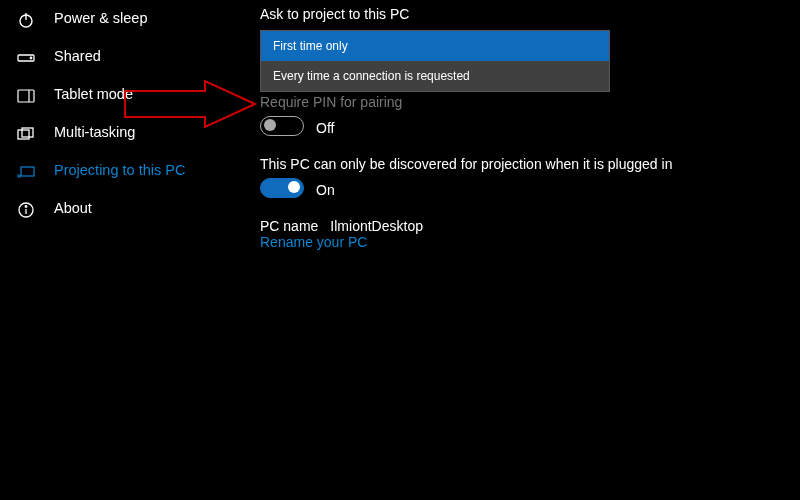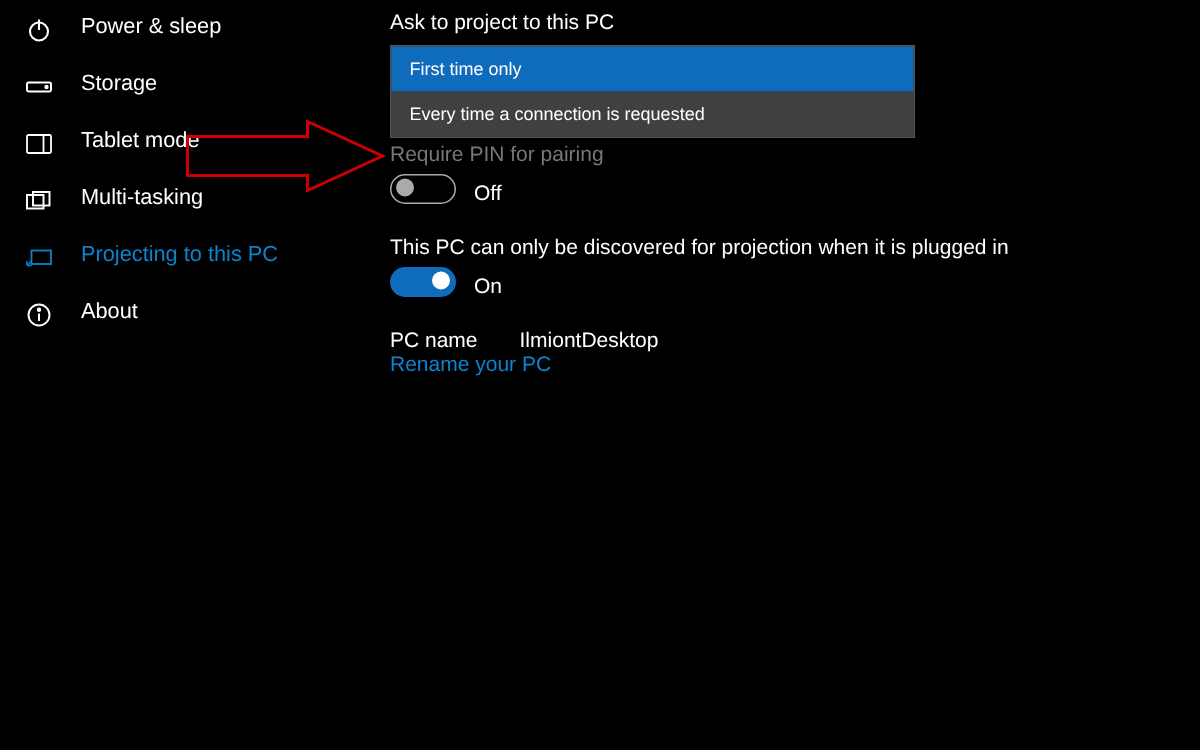--- a/index.html
+++ b/index.html
@@ -21,21 +21,21 @@
 .require-pin{font-size:14px;margin-top:2px}
 .toggle-row{display:flex;align-items:flex-end;margin-top:6px;margin-bottom:20px}
 .toggle{width:42px;height:18px;border-radius:10px;border:1px solid #aaa;position:relative;margin-right:12px;cursor:pointer}
 .toggle .knob{position:absolute;width:12px;height:12px;border-radius:50%;background:#fff;top:2px}
 .toggle.off{background:#000}
 .toggle.off .knob{left:3px;background:#aaa}
 .toggle.on{background:#0f6cbd;border-color:#0f6cbd}
 .toggle.on .knob{right:3px}
 .toggle-label{font-size:14px}
 .desc{font-size:14px;margin-bottom:6px}
-.kv-row{display:flex;gap:28px;font-size:14px;margin-top:12px}
+.kv-row{display:flex;gap:12px;font-size:14px;margin-top:12px}
 .link{color:#0a84d1;font-size:14px;cursor:pointer;display:inline-block}
 .arrow-svg{position:absolute;left:-150px;top:74px;pointer-events:none}
 svg{display:block}
 .chev{font-size:12px}
 .occluded{color:#777}
 </style>
 </head>
 <body>
 
 <div class="page">
@@ -52,21 +52,21 @@
       <span class="label">Power &amp; sleep</span>
     </div>
 
     <div class="sidebar-item">
       <span class="icon">
         <svg width="18" height="12" viewBox="0 0 18 12" fill="none" stroke="currentColor" stroke-width="1.3">
             <rect x="1" y="3" width="16" height="6" rx="1"></rect>
             <circle cx="14" cy="6" r="0.8" fill="currentColor"></circle>
           </svg>
       </span>
-      <span class="label">Storage</span>
+      <span class="label">Shared</span>
     </div>
 
     <div class="sidebar-item">
       <span class="icon">
         <svg width="18" height="14" viewBox="0 0 18 14" fill="none" stroke="currentColor" stroke-width="1.2">
             <rect x="1" y="1" width="16" height="12" rx="1"></rect>
             <line x1="12" y1="1" x2="12" y2="13"></line>
           </svg>
       </span>
       <span class="label">Tablet mode</span>

